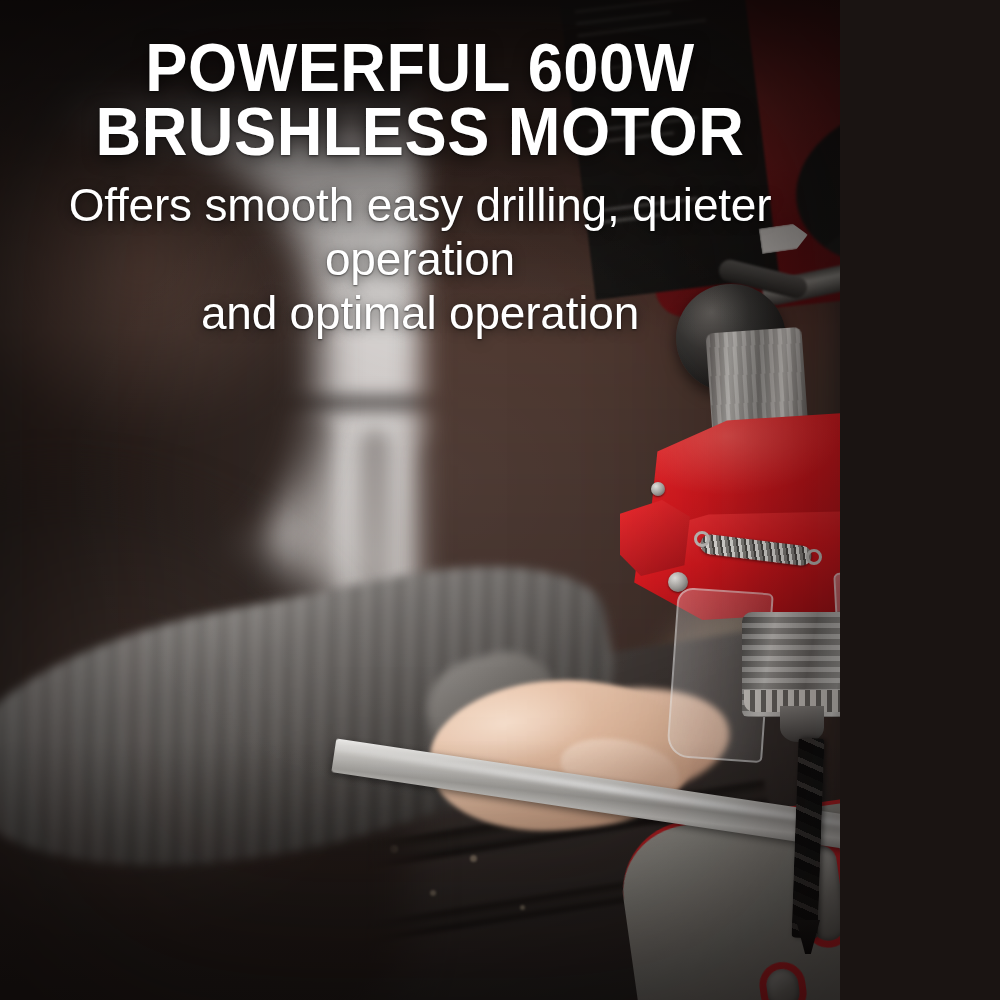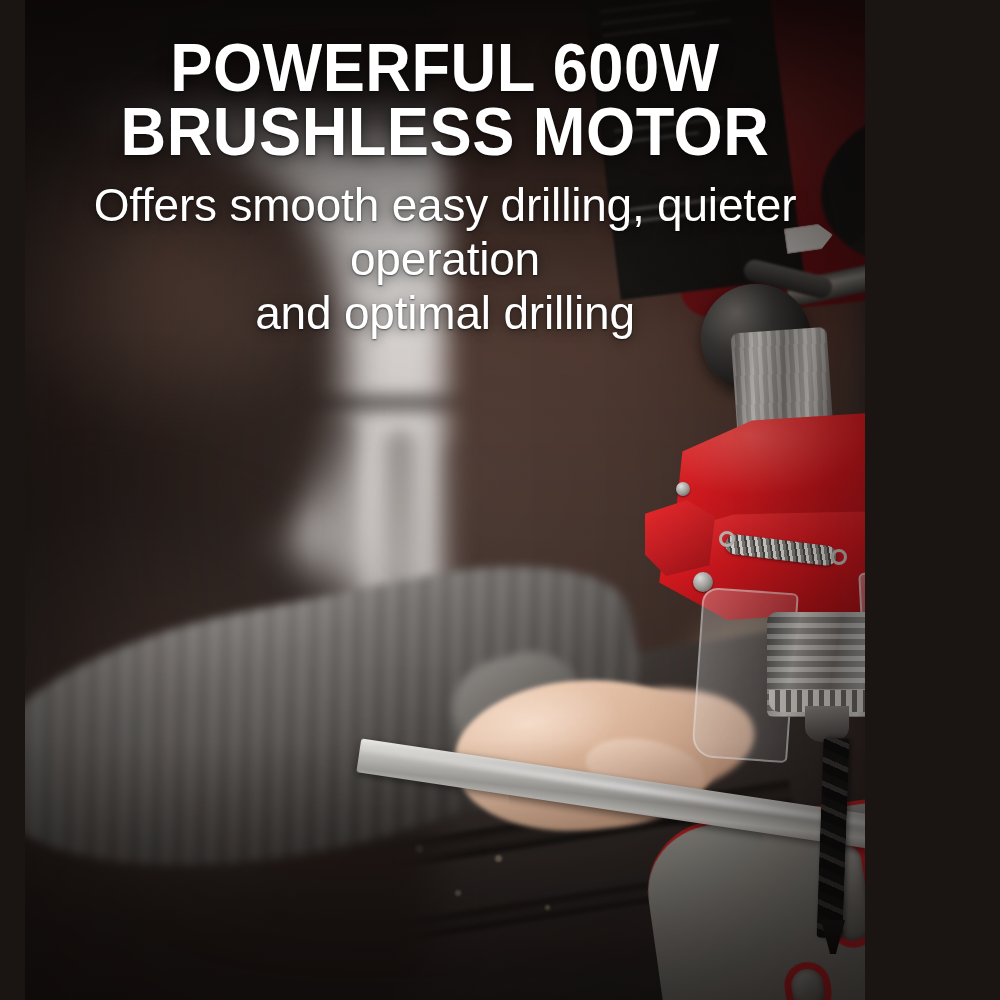--- a/index.html
+++ b/index.html
@@ -5,21 +5,20 @@
 <style>
   * { margin:0; padding:0; box-sizing:border-box; }
   html,body { background:#1a1412; }
   body { font-family:"Liberation Sans", sans-serif; }
 
   .banner{
     position:relative;
     width:840px; height:1000px;
     overflow:hidden;
     background:#2a2220;
-    margin-left:25px;
   }
 
   
   .photo{ position:absolute; inset:0; overflow:hidden; }
 
   
   .wall{
     position:absolute; left:90px; top:120px; width:620px; height:620px;
     background:
       radial-gradient(ellipse 60% 50% at 55% 20%, rgba(238,236,234,.98) 0%, rgba(214,210,208,.85) 45%, rgba(180,175,172,0) 75%),
@@ -485,17 +484,17 @@
     <div class="vignette"></div>
   </div>
 
   <div class="copy">
     <h1 class="headline">
       <span class="l1">POWERFUL 600W</span>
       <span class="l2">BRUSHLESS MOTOR</span>
     </h1>
     <p class="subline">
       <span class="s1">Offers smooth easy drilling, quieter operation</span>
-      <span class="s2">and optimal drilling</span>
+      <span class="s2">and optimal operation</span>
     </p>
   </div>
 
 </div>
 
 </body></html>

